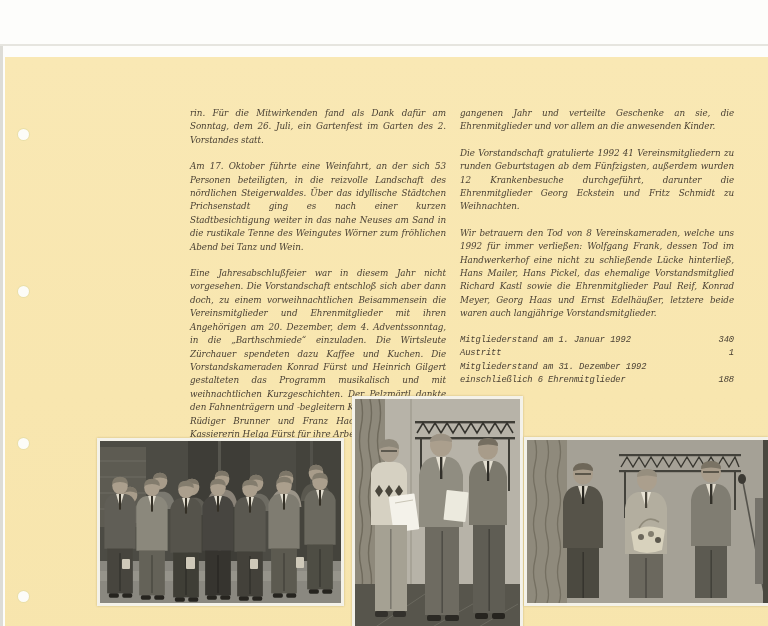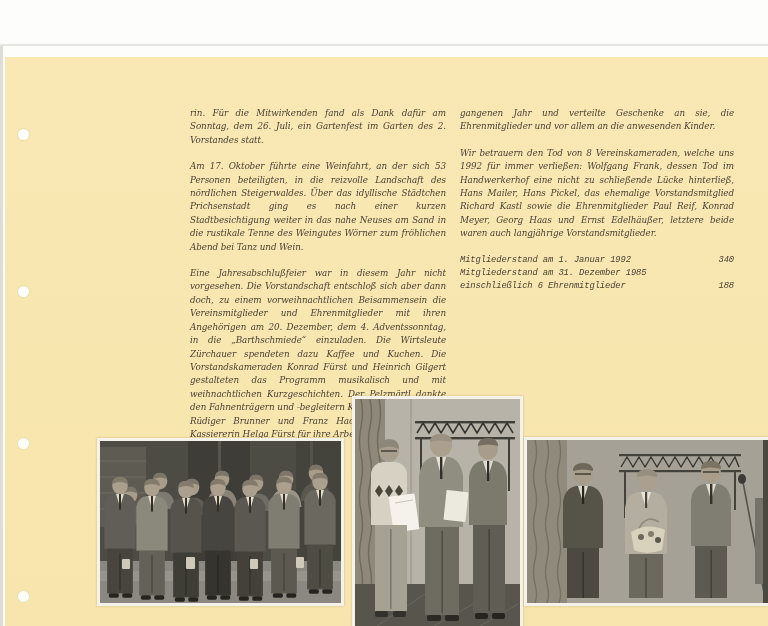--- a/index.html
+++ b/index.html
@@ -59,29 +59,34 @@
   <div class="hole" style="left:18px;top:547px;"></div>
 
   <div class="col col-left">
     <p>rin. Für die Mitwirkenden fand als Dank dafür am Sonntag, dem 26. Juli, ein Gartenfest im Garten des 2. Vorstandes statt.</p>
     <p>Am 17. Oktober führte eine Weinfahrt, an der sich 53 Personen beteiligten, in die reizvolle Landschaft des nördlichen Steigerwaldes. Über das idyllische Städtchen Prichsenstadt ging es nach einer kurzen Stadtbesichtigung weiter in das nahe Neuses am Sand in die rustikale Tenne des Weingutes Wörner zum fröhlichen Abend bei Tanz und Wein.</p>
     <p>Eine Jahresabschlußfeier war in diesem Jahr nicht vorgesehen. Die Vorstandschaft entschloß sich aber dann doch, zu einem vorweihnachtlichen Beisammensein die Vereinsmitglieder und Ehrenmitglieder mit ihren Angehörigen am 20. Dezember, dem 4. Adventssonntag, in die „Barthschmiede“ einzuladen. Die Wirtsleute Zürchauer spendeten dazu Kaffee und Kuchen. Die Vorstandskameraden Konrad Fürst und Heinrich Gilgert gestalteten das Programm musikalisch und mit weihnachtlichen Kurzgeschichten. Der Pelzmärtl dankte den Fahnenträgern und -begleitern Konrad Wiesenbacher, Rüdiger Brunner und Franz Hackenberg sowie der Kassiererin Helga Fürst für ihre Arbeit im ver-</p>
   </div>
 
   <div class="col col-right">
     <p>gangenen Jahr und verteilte Geschenke an sie, die Ehrenmitglieder und vor allem an die anwesenden Kinder.</p>
+    <p>Die Vorstandschaft gratulierte 1992 41 Vereinsmitgliedern zu runden Geburtstagen ab dem Fünfzigsten, außerdem wurden 12 Krankenbesuche durchgeführt, darunter die Ehrenmitglieder Georg Eckstein und Fritz Schmidt zu Weihnachten.</p>
     <p>Wir betrauern den Tod von 8 Vereinskameraden, welche uns 1992 für immer verließen: Wolfgang Frank, dessen Tod im Handwerkerhof eine nicht zu schließende Lücke hinterließ, Hans Mailer, Hans Pickel, das ehemalige Vorstandsmitglied Richard Kastl sowie die Ehrenmitglieder Paul Reif, Konrad Meyer, Georg Haas und Ernst Edelhäußer, letztere beide waren auch langjährige Vorstandsmitglieder.</p>
 
     <div>
       <div class="m-row">
         <span>Mitgliederstand am 1. Januar 1992</span>
         <span class="val">340</span>
       </div>
       <div class="m-row">
-        <span>Mitgliederstand am 31. Dezember 1985</span>
+        <span>Austritt</span>
+        <span class="val">1</span>
+      </div>
+      <div class="m-row">
+        <span>Mitgliederstand am 31. Dezember 1992</span>
         <span class="val"></span>
       </div>
       <div class="m-row">
         <span>einschließlich 6 Ehrenmitglieder</span>
         <span class="val">188</span>
       </div>
     </div>
   </div>
 
   <svg width="0" height="0" style="position:absolute" aria-hidden="true">

